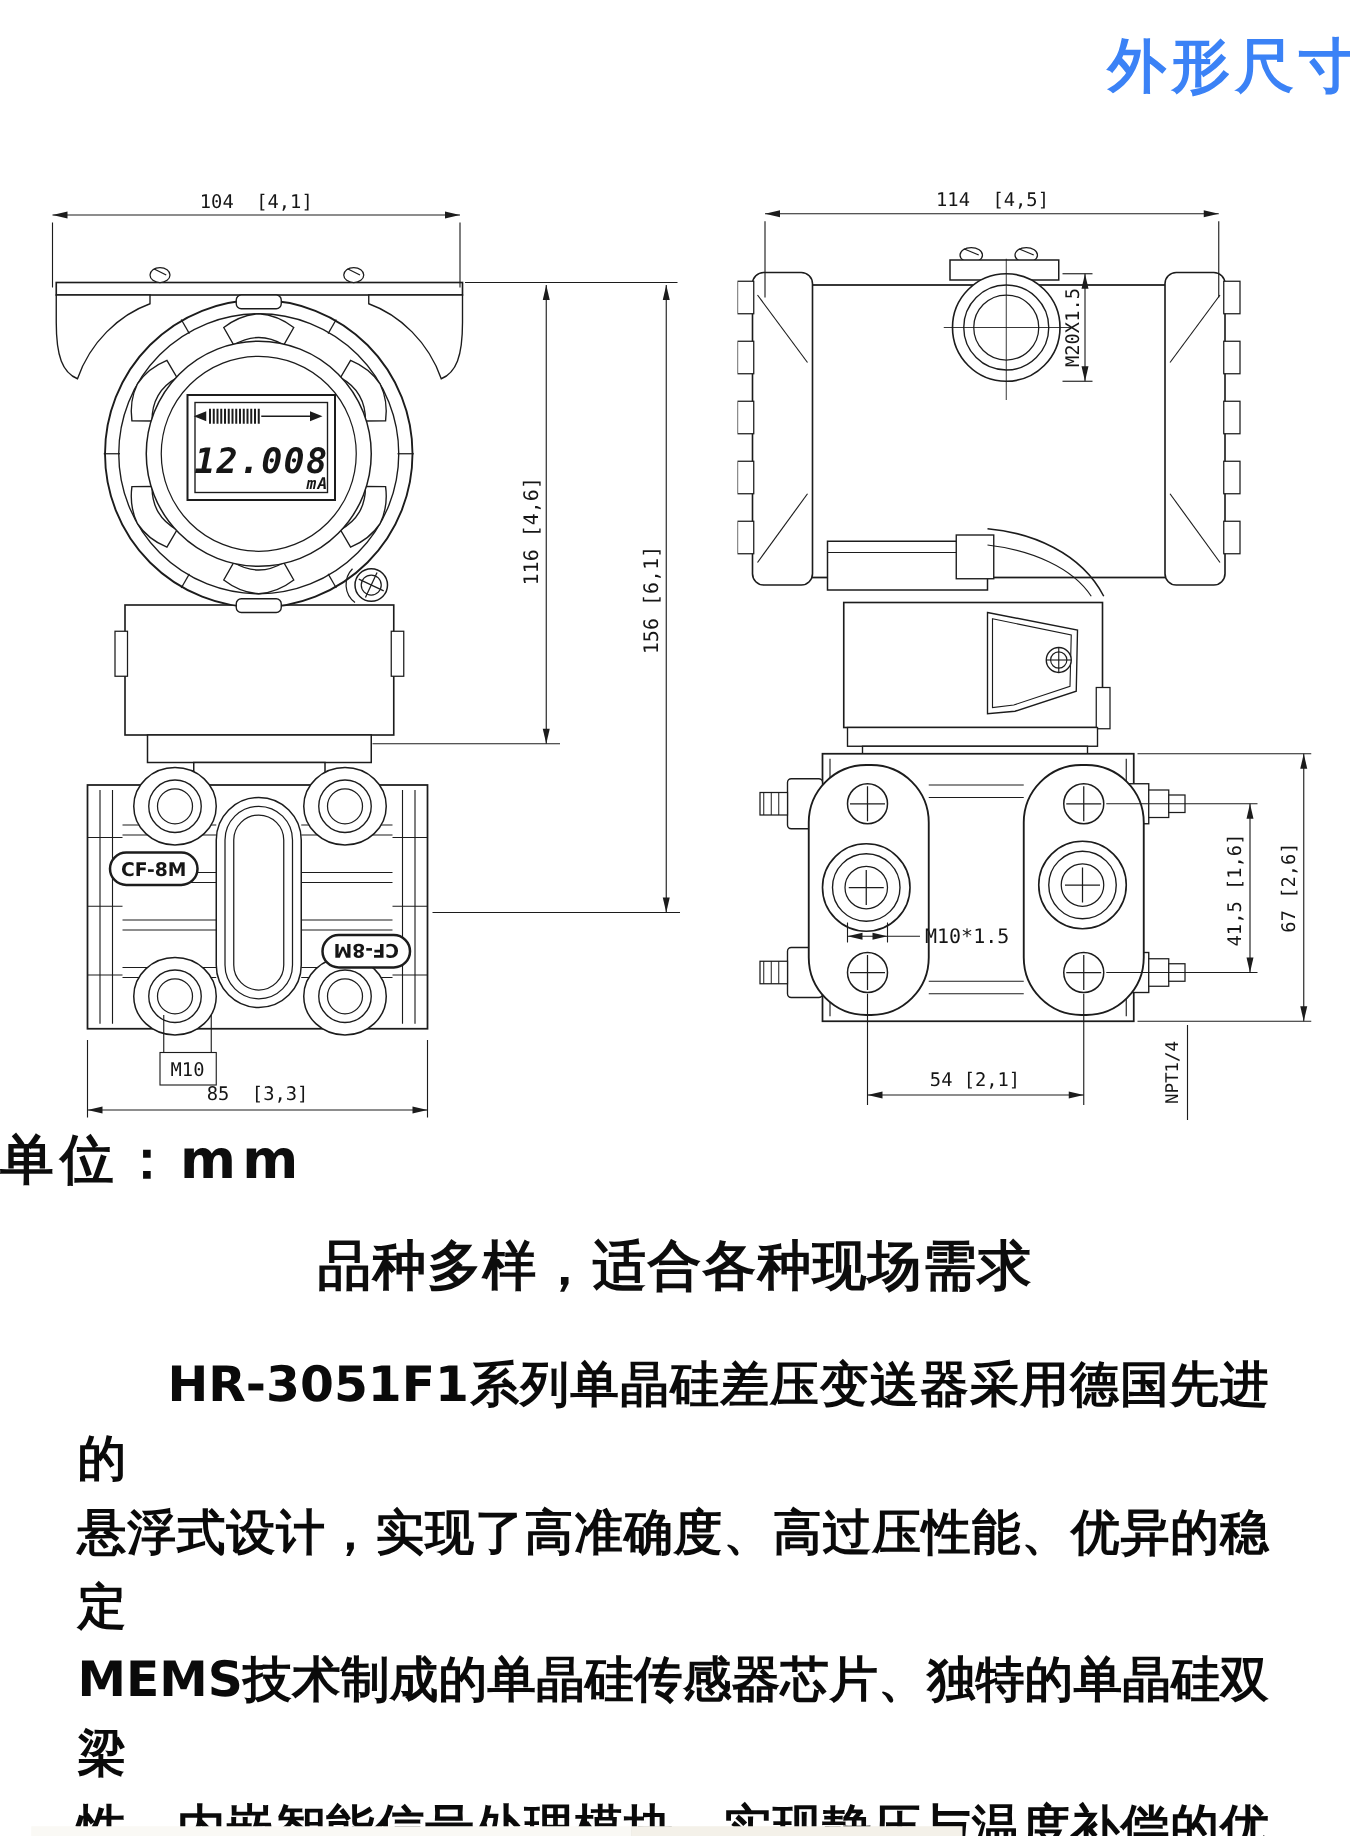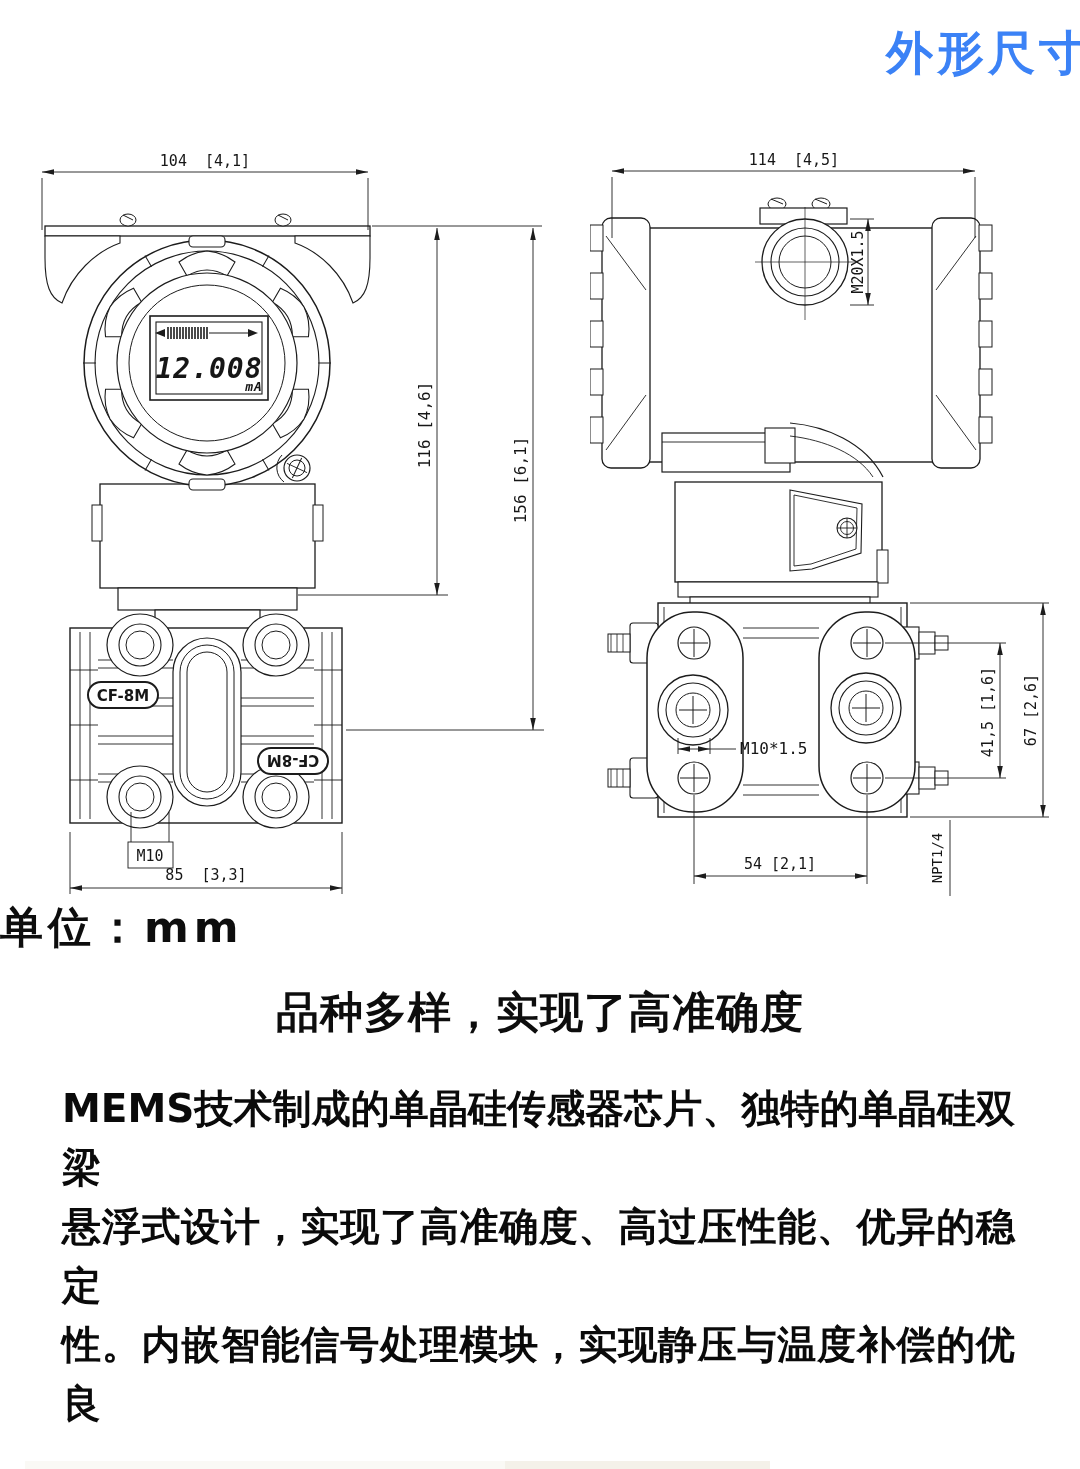--- a/index.html
+++ b/index.html
@@ -381,23 +381,24 @@
     <text x="150" y="614" font-size="16" text-anchor="start" stroke="none">M10*1.5</text>
     <text x="403" y="572" font-size="15" text-anchor="middle" stroke="none" transform="rotate(-90 403 572)">41,5&nbsp;[1,6]</text>
     <text x="446" y="570" font-size="15" text-anchor="middle" stroke="none" transform="rotate(-90 446 570)">67&nbsp;[2,6]</text>
     <text x="190" y="729" font-size="15" text-anchor="middle" stroke="none">54&nbsp;[2,1]</text>
     <text x="352" y="718" font-size="14" text-anchor="middle" stroke="none" transform="rotate(-90 352 718)">NPT1/4</text>
   </g>
 </svg>
 
 <div class="unit-label">单位：mm</div>
 
-<h2 class="subtitle">品种多样，实现了高准确度</h2>
+<h2 class="subtitle">品种多样，适合各种现场需求</h2>
 
 <div class="para">
+  <div class="pl first">HR-3051F1系列单晶硅差压变送器采用德国先进的</div>
+  <div class="pl">悬浮式设计，实现了高准确度、高过压性能、优异的稳定</div>
   <div class="pl">MEMS技术制成的单晶硅传感器芯片、独特的单晶硅双梁</div>
-  <div class="pl">悬浮式设计，实现了高准确度、高过压性能、优异的稳定</div>
   <div class="pl">性。内嵌智能信号处理模块，实现静压与温度补偿的优良</div>
 
 </div>
 
 <div class="peek a"></div>
 <div class="peek b"></div>
 
 </body></html>

